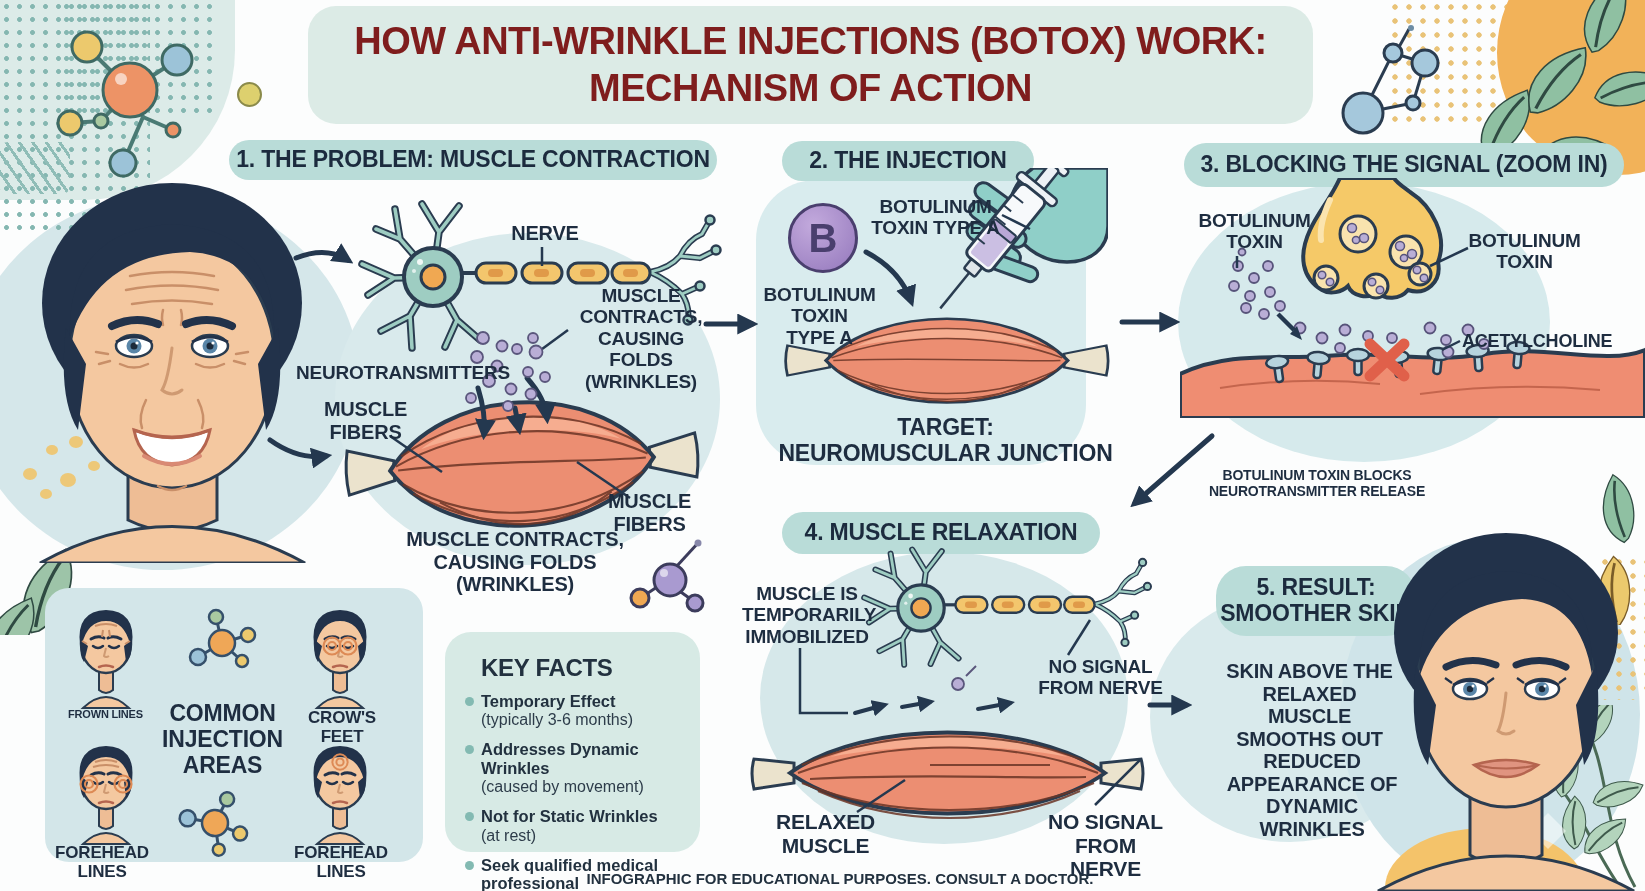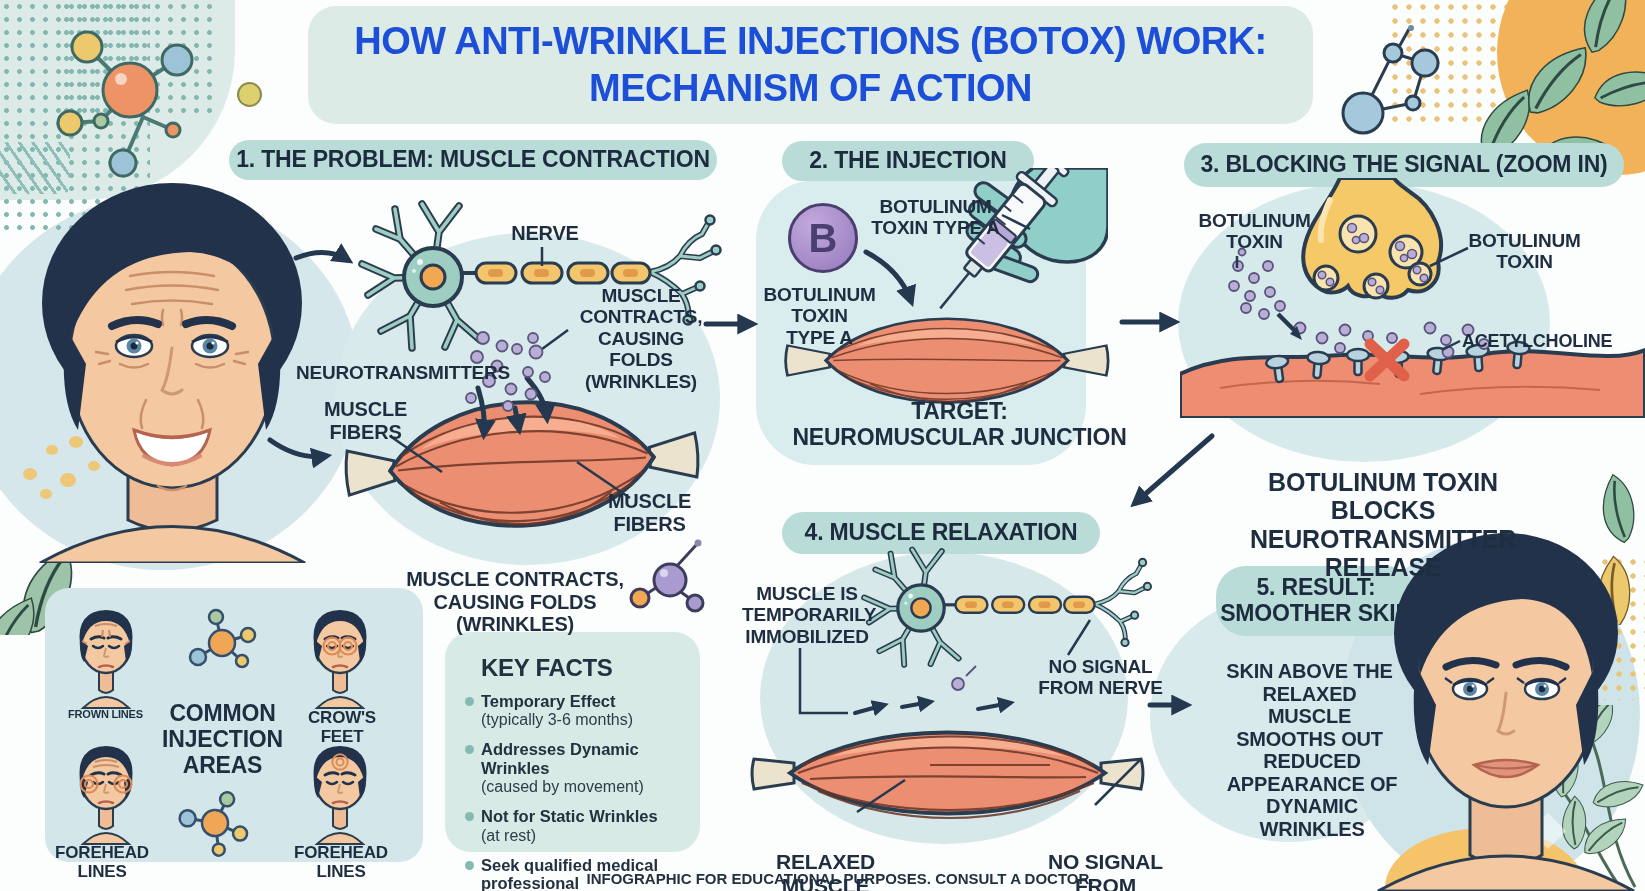--- a/index.html
+++ b/index.html
@@ -2,27 +2,27 @@
 <html><head>
 <meta charset="utf-8">
 <style>
   html,body{margin:0;padding:0;background:#fff;}
   #canvas{position:relative;width:1645px;height:891px;overflow:hidden;background:#fcfdfd;
           font-family:"Liberation Sans",sans-serif;}
   .abs{position:absolute;}
   .blob{position:absolute;border-radius:50%;}
   .lbl{position:absolute;font-weight:bold;color:#1e2d40;text-align:center;white-space:pre-line;
        line-height:1.13;font-size:19px;letter-spacing:-0.2px;}
-  .lbl-lg{font-size:21px;margin-top:40px;}
+  .lbl-lg{font-size:21px;}
   .pill{position:absolute;background:#b9dcd8;border-radius:24px;display:flex;align-items:center;
         justify-content:center;font-weight:bold;color:#1c2b3e;font-size:23px;text-align:center;
         white-space:pre-line;line-height:1.12;letter-spacing:-0.2px;margin-left:16px;}
   .title-box{position:absolute;left:308px;top:6px;width:1005px;height:118px;background:#dcebe6;
         border-radius:28px;display:flex;flex-direction:column;align-items:center;justify-content:center;}
-  .title-box div{font-weight:bold;color:#1d4ed8;font-size:38px;line-height:1.25;letter-spacing:-0.5px;}
+  .title-box div{font-weight:bold;color:#7f1d1d;font-size:38px;line-height:1.25;letter-spacing:-0.5px;}
   .dots-teal{position:absolute;background-image:radial-gradient(circle,#85b7b1 2.1px,transparent 2.7px);
         background-size:13px 13px;}
   .dots-yellow{position:absolute;background-image:radial-gradient(circle,#e9c377 2.4px,transparent 3px);
         background-size:14px 14px;}
   .stripes{position:absolute;background:repeating-linear-gradient(55deg,#8fbdb7 0 3px,transparent 3px 11px);}
   .panel{position:absolute;left:45px;top:588px;width:378px;height:274px;background:#d3e6e9;border-radius:24px;}
   .facts{position:absolute;left:445px;top:632px;width:255px;height:220px;background:#d7eae5;
          border-radius:26px;padding:14px 18px 0 20px;box-sizing:border-box;}
   .facts h3{margin:8px 0 10px 16px;font-size:24px;color:#22313f;letter-spacing:-0.3px;}
   .fact{position:relative;margin:0 0 11px 16px;font-size:16.5px;font-weight:bold;color:#22313f;line-height:1.12;}
@@ -588,29 +588,29 @@
   <div class="lbl" style="left:602px;top:490px;width:95px;font-size:20px;">MUSCLE
 FIBERS</div>
   <div class="lbl lbl-lg" style="left:375px;top:528px;width:280px;font-size:20px;">MUSCLE CONTRACTS,
 CAUSING FOLDS (WRINKLES)</div>
 
   <div class="lbl" style="left:868px;top:196px;width:135px;">BOTULINUM
 TOXIN TYPE A</div>
   <div class="lbl" style="left:762px;top:284px;width:115px;">BOTULINUM
 TOXIN
 TYPE A</div>
-  <div class="lbl" style="left:778px;top:398px;width:335px;font-size:23px;margin-left:14px;">TARGET:
+  <div class="lbl" style="left:778px;top:414px;width:335px;font-size:23px;">TARGET:
 NEUROMUSCULAR JUNCTION</div>
 
   <div class="lbl" style="left:1192px;top:210px;width:125px;">BOTULINUM
 TOXIN</div>
   <div class="lbl" style="left:1462px;top:230px;width:125px;">BOTULINUM
 TOXIN</div>
   <div class="lbl" style="left:1462px;top:331px;width:150px;font-size:18px;text-align:left;">ACETYLCHOLINE</div>
-  <div class="lbl" style="left:1238px;top:468px;width:290px;font-size:25px;">BOTULINUM TOXIN BLOCKS
+  <div class="lbl" style="left:1172px;top:468px;width:290px;font-size:14px;">BOTULINUM TOXIN BLOCKS
 NEUROTRANSMITTER RELEASE</div>
 
   <div class="lbl" style="left:742px;top:583px;width:130px;">MUSCLE IS
 TEMPORARILY
 IMMOBILIZED</div>
   <div class="lbl" style="left:1038px;top:656px;width:125px;">NO SIGNAL
 FROM NERVE</div>
   <div class="lbl lbl-lg" style="left:768px;top:810px;width:115px;">RELAXED
 MUSCLE</div>
   <div class="lbl lbl-lg" style="left:1038px;top:810px;width:135px;">NO SIGNAL

